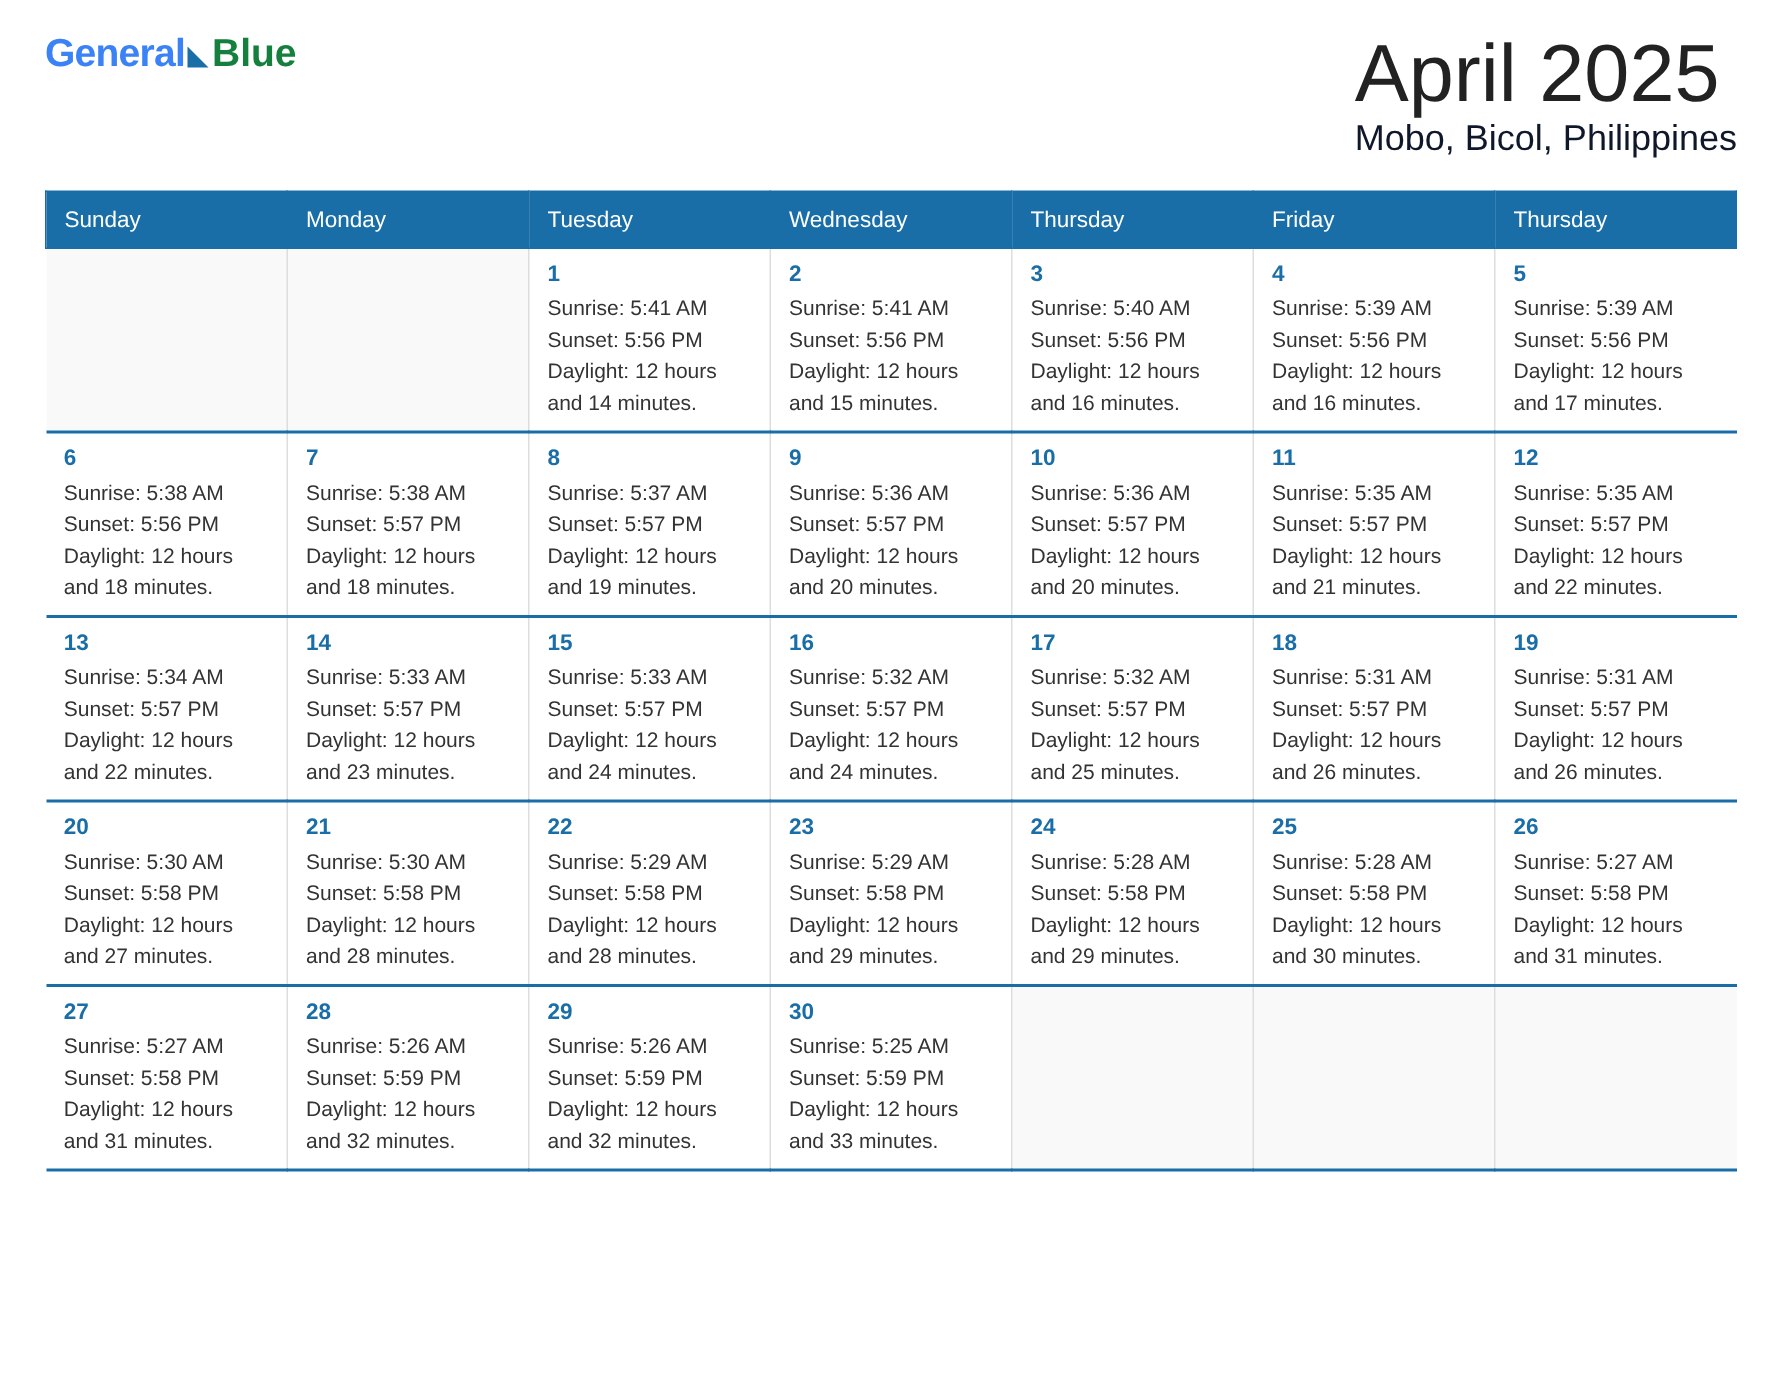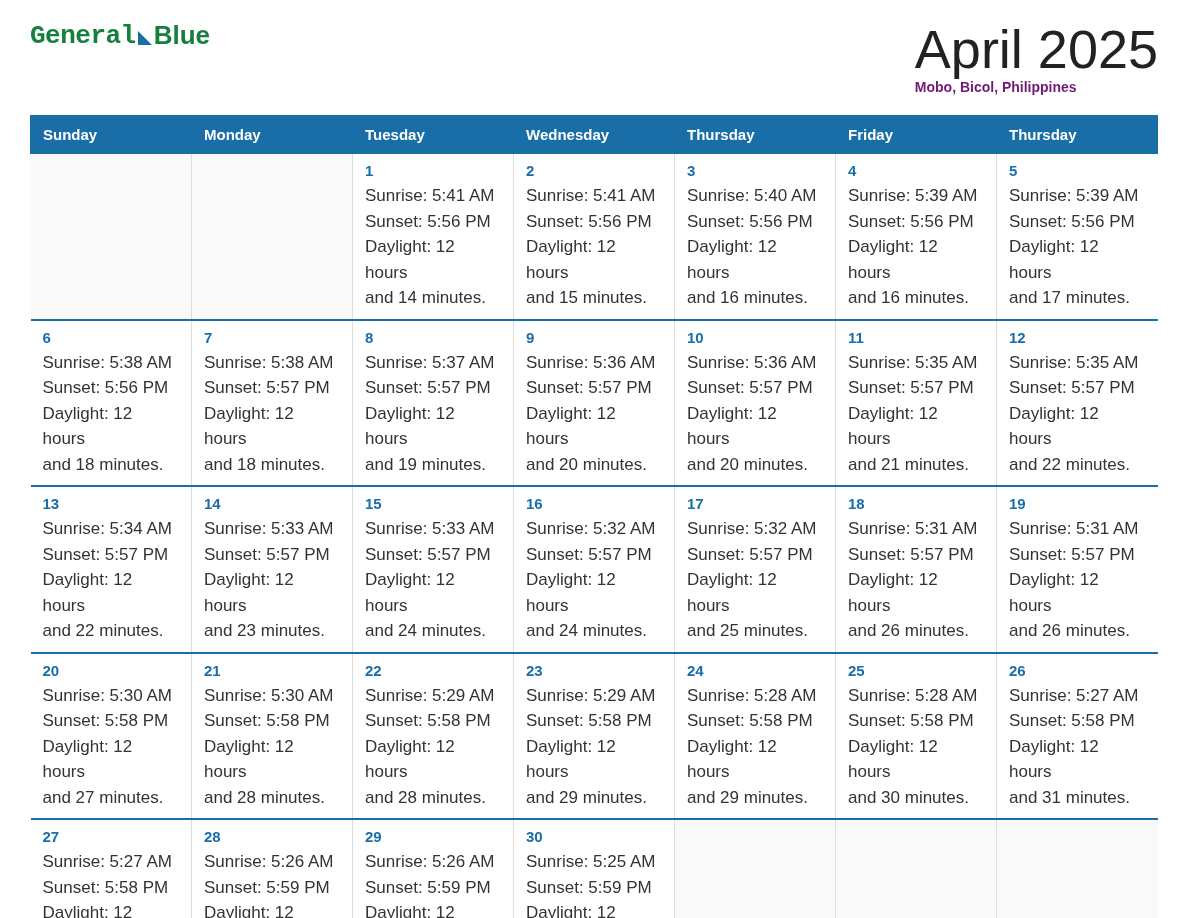--- a/index.html
+++ b/index.html
@@ -22,23 +22,22 @@
       flex-direction: column;
       align-items: flex-start;
     }
     .logo-top {
       display: flex;
       align-items: center;
     }
     .logo-general {
       font-size: 26px;
       font-weight: bold;
-      color: #15803d;
+      color: #3b82f6;
       letter-spacing: -0.5px;
-      font-family: Liberation Mono, monospace;
     }
     .logo-triangle {
       width: 0;
       height: 0;
       border-left: 14px solid #1a6ea8;
       border-top: 14px solid transparent;
       border-bottom: 0px solid transparent;
       margin-left: 2px;
       margin-top: 4px;
     }
@@ -51,35 +50,35 @@
     .title-block {
       text-align: left;
     }
     .title-block h1 {
       font-size: 54px;
       font-weight: 400;
       color: #222;
       line-height: 1.1;
     }
     .title-block h2 {
-      font-size: 14px;
-      font-weight: 700;
-      color: #701a75;
+      font-size: 24px;
+      font-weight: 400;
+      color: #0f172a;
     }
     table {
       width: 100%;
       border-collapse: collapse;
     }
     thead tr {
       background-color: #1a6ea8;
     }
     thead th {
       color: #fff;
       font-size: 15px;
-      font-weight: 700;
+      font-weight: 400;
       padding: 10px 12px;
       text-align: left;
       border: 1px solid #1a6ea8;
     }
     tbody tr {
       border-bottom: 2px solid #1a6ea8;
     }
     tbody td {
       vertical-align: top;
       padding: 8px 12px;
@@ -93,21 +92,21 @@
       border-right: none;
     }
     .day-num {
       font-size: 15px;
       font-weight: 600;
       color: #1a6ea8;
       display: block;
       margin-bottom: 4px;
     }
     .day-info {
-      font-size: 17px;
+      font-size: 14px;
       color: #333;
       line-height: 1.5;
     }
     .empty-cell {
       background: #f9f9f9;
     }
   </style>
 </head>
 <body>
 

